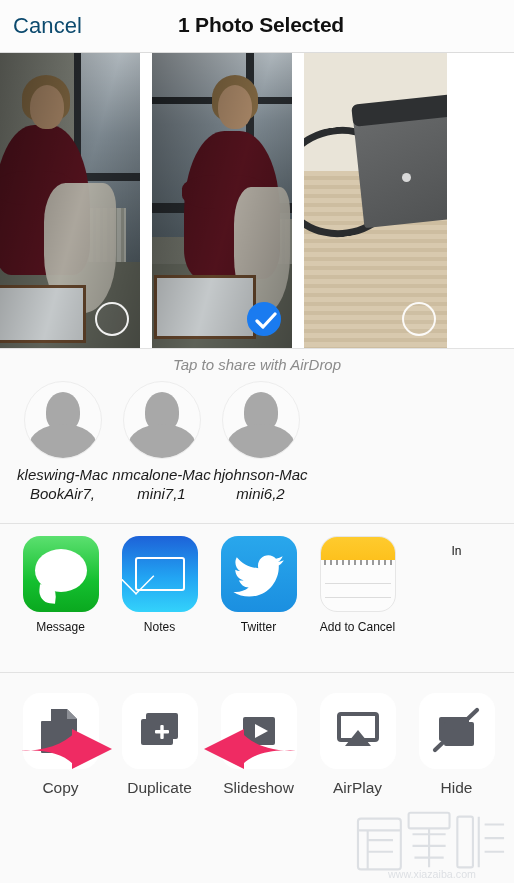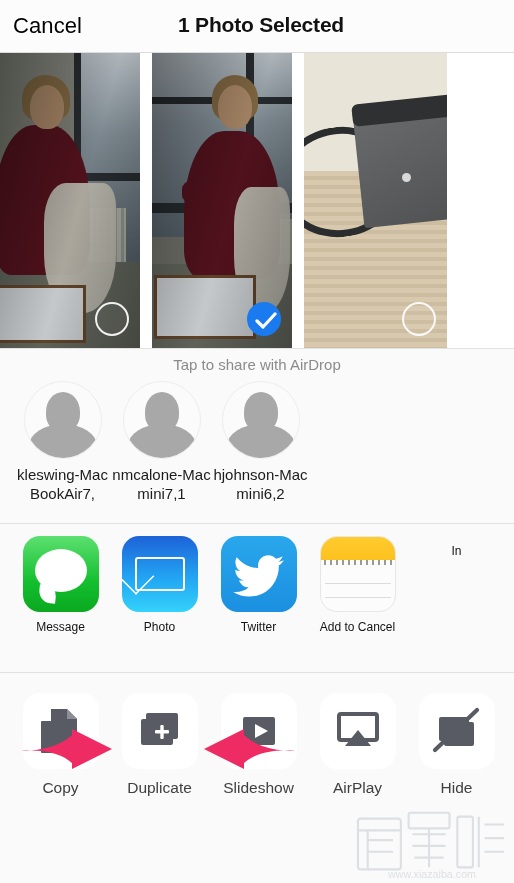--- a/index.html
+++ b/index.html
@@ -11,21 +11,21 @@
   }
   .screen{position:relative;width:514px;height:883px;background:#fafafa;}
 
   
   .header{
     position:relative;height:52px;background:#fcfcfc;
     border-bottom:1px solid #dcdcdc;
   }
   .cancel-btn{
     position:absolute;left:13px;top:13px;
-    font-size:22px;color:#000000;letter-spacing:.1px;
+    font-size:22px;color:#0c4a6e;letter-spacing:.1px;
     cursor:pointer;background:none;border:none;padding:0;
     font-family:"Liberation Sans",sans-serif;
   }
   .header-title{
     position:absolute;left:8px;right:0;top:13px;text-align:center;
     font-size:21px;font-weight:bold;color:#111;letter-spacing:-.2px;
   }
 
   
   .photo-strip{
@@ -65,20 +65,21 @@
   .b-wall{position:absolute;left:0;right:0;top:0;height:42%;background:#e9e4d8;}
   .b-table{position:absolute;left:0;right:0;top:40%;bottom:0;background:repeating-linear-gradient(180deg,#d8c9ae 0 5px,#cdbda0 5px 9px);}
   .b-bag{position:absolute;background:#5d5f60;border-radius:4px 10px 6px 4px;}
   .b-strap{position:absolute;border:7px solid #2a2c2e;border-radius:50%;background:transparent;}
   .b-clip{position:absolute;width:9px;height:9px;border-radius:50%;background:#d9d9d9;}
 
   
   .airdrop{
     position:relative;height:174px;background:#fafafa;
     border-bottom:1px solid #e2e2e2;
+    font-style:italic;
   }
   .airdrop-hint{
     text-align:center;font-size:15px;color:#8b8b8b;padding-top:7px;
   }
   .ad-row{display:flex;padding-left:13px;margin-top:8px;}
   .ad-item{width:99px;text-align:center;cursor:pointer;}
   .ad-avatar{
     width:78px;height:78px;border-radius:50%;margin:0 auto;
     background:#fbfbfb;overflow:hidden;position:relative;
     border:1px solid #ededed;box-sizing:border-box;
@@ -268,21 +269,21 @@
         <div class="app-icon ic-message">
           <div class="bubble"></div>
         </div>
         <div class="app-label">Message</div>
       </div>
 
       <div class="app-item">
         <div class="app-icon ic-mail">
           <div class="env"></div>
         </div>
-        <div class="app-label">Photo</div>
+        <div class="app-label">Notes</div>
       </div>
 
       <div class="app-item">
         <div class="app-icon ic-twitter">
           <svg width="76" height="76" viewBox="0 0 76 76">
             <path fill="#fff" d="M63 24.3c-1.9.85-3.9 1.4-6 1.65 2.15-1.3 3.8-3.35 4.6-5.8
               -2 1.2-4.25 2.05-6.6 2.5-1.9-2.05-4.6-3.3-7.6-3.3-5.75 0-10.4 4.7-10.4 10.45
               0 .8.1 1.6.25 2.35-8.65-.45-16.3-4.6-21.45-10.95-.9 1.55-1.4 3.35-1.4 5.25
               0 3.6 1.85 6.8 4.6 8.65-1.7-.05-3.3-.5-4.7-1.3v.15c0 5.05 3.6 9.25 8.35 10.25
               -.85.25-1.75.35-2.7.35-.65 0-1.3-.05-1.95-.2 1.3 4.15 5.15 7.15 9.7 7.25

